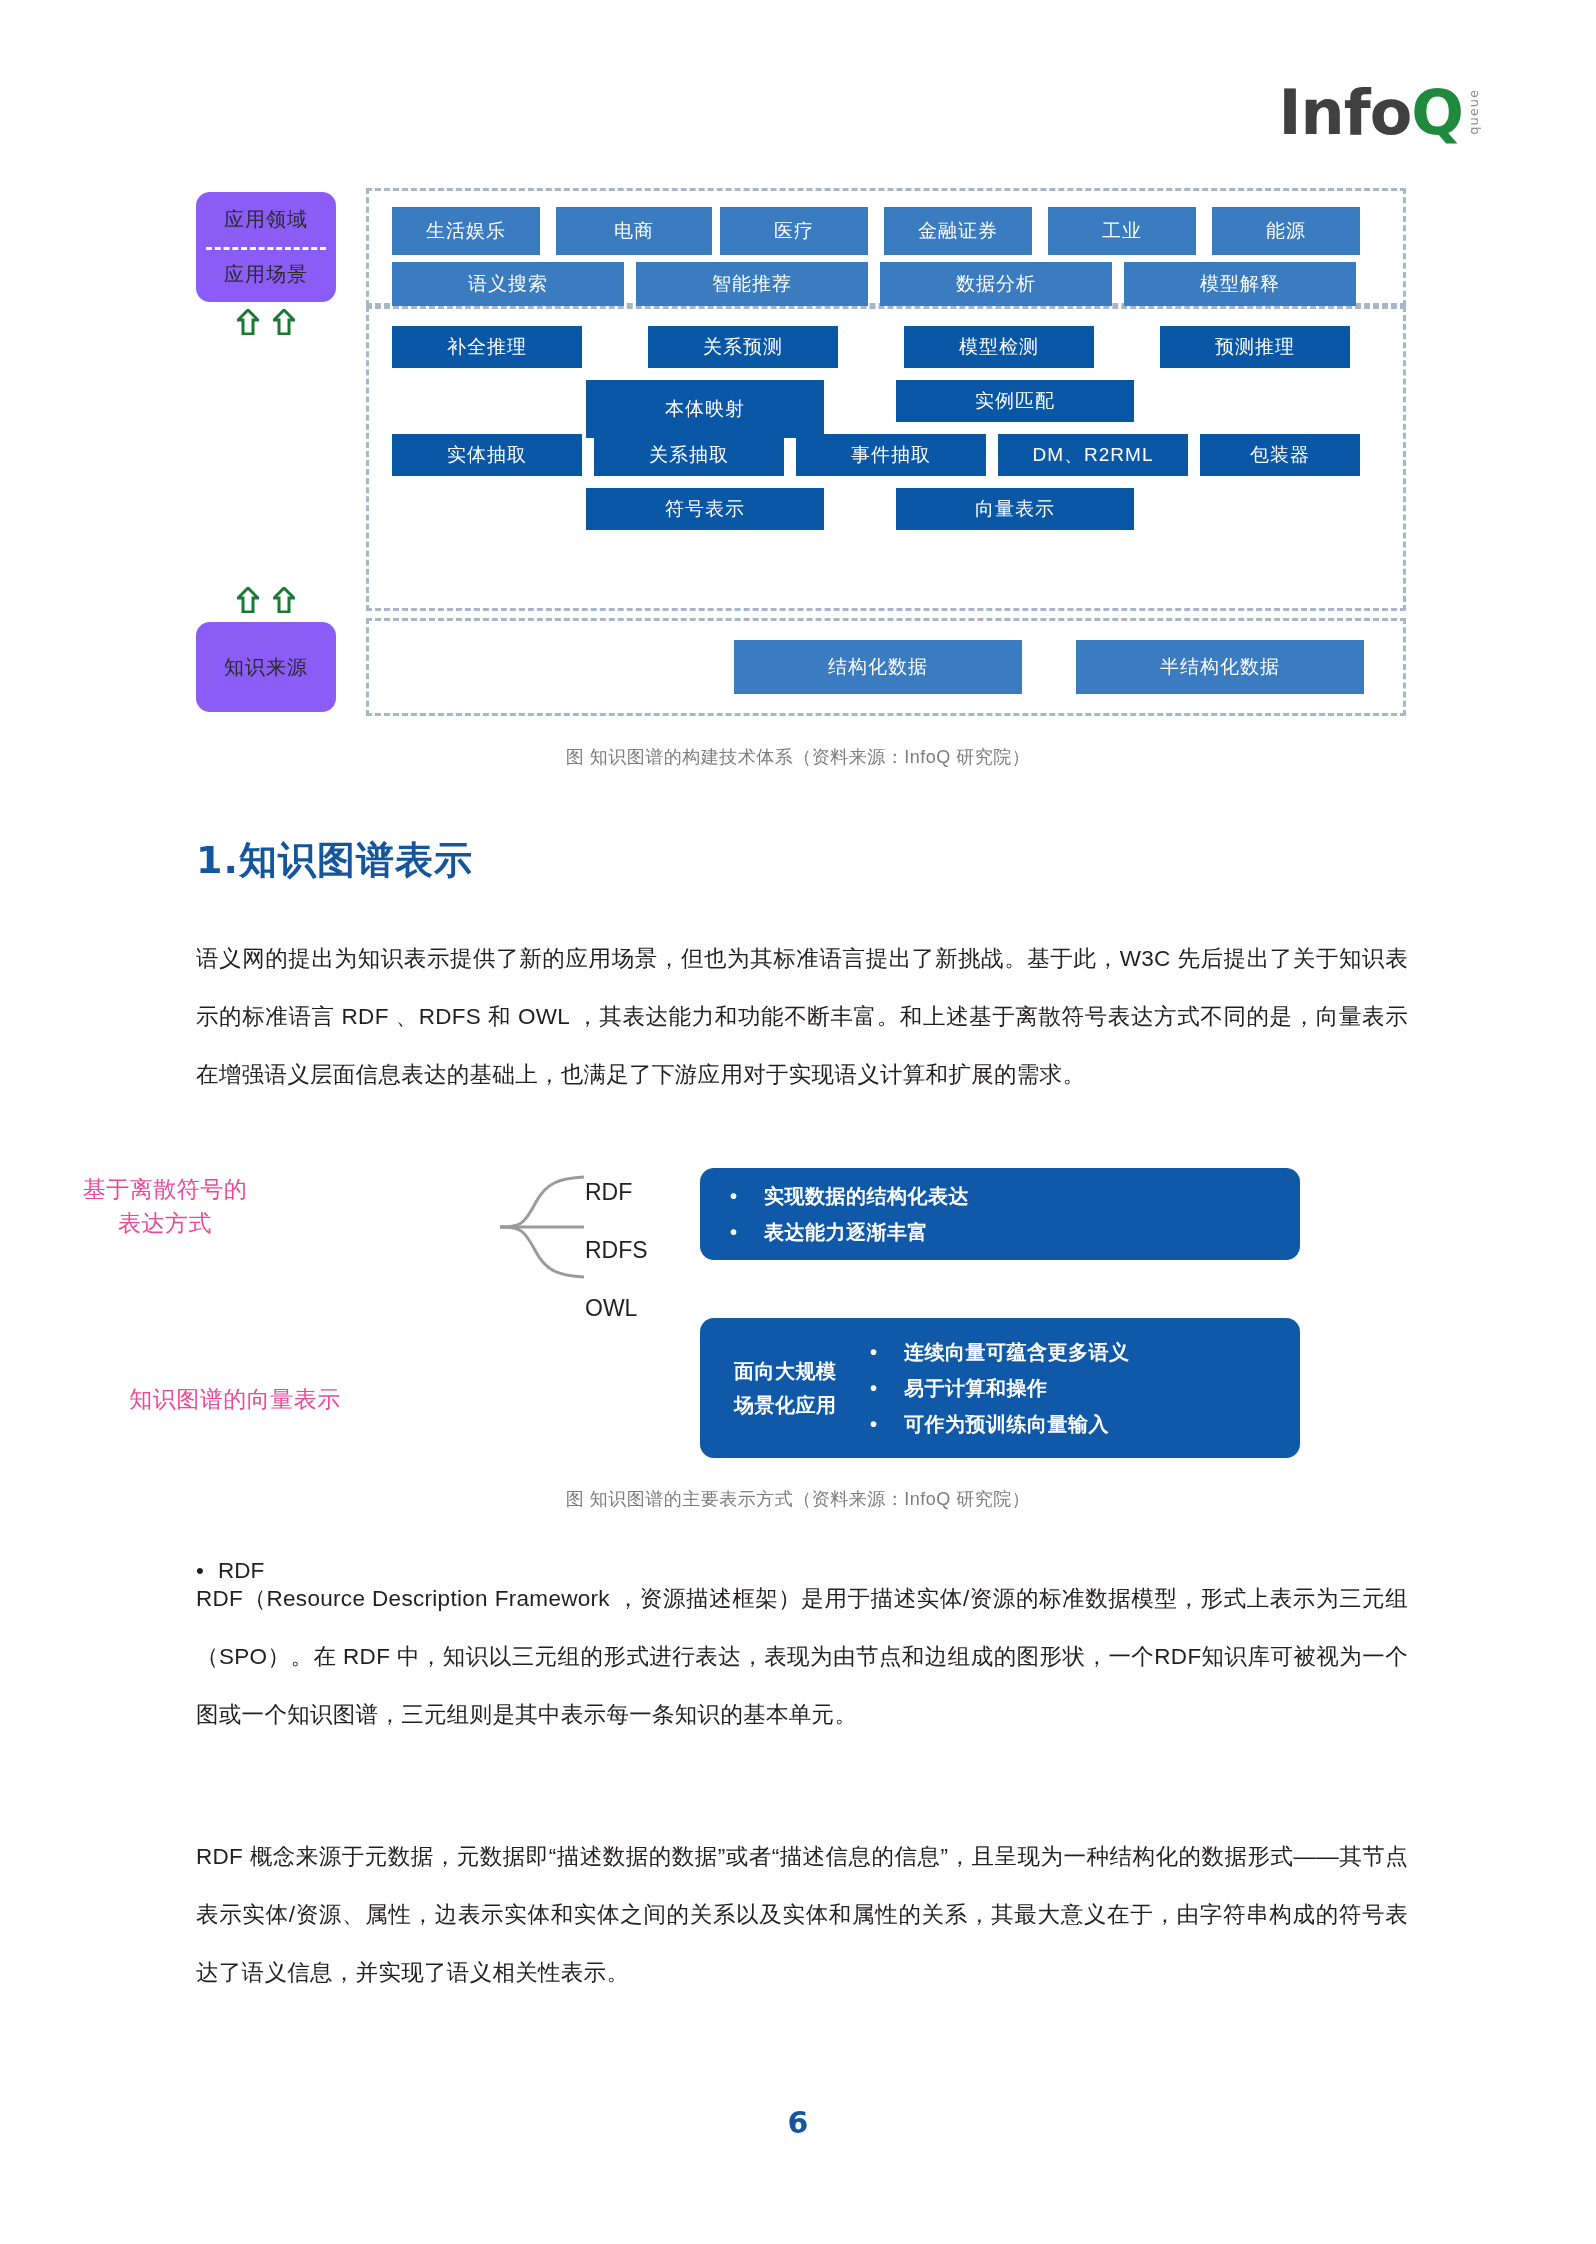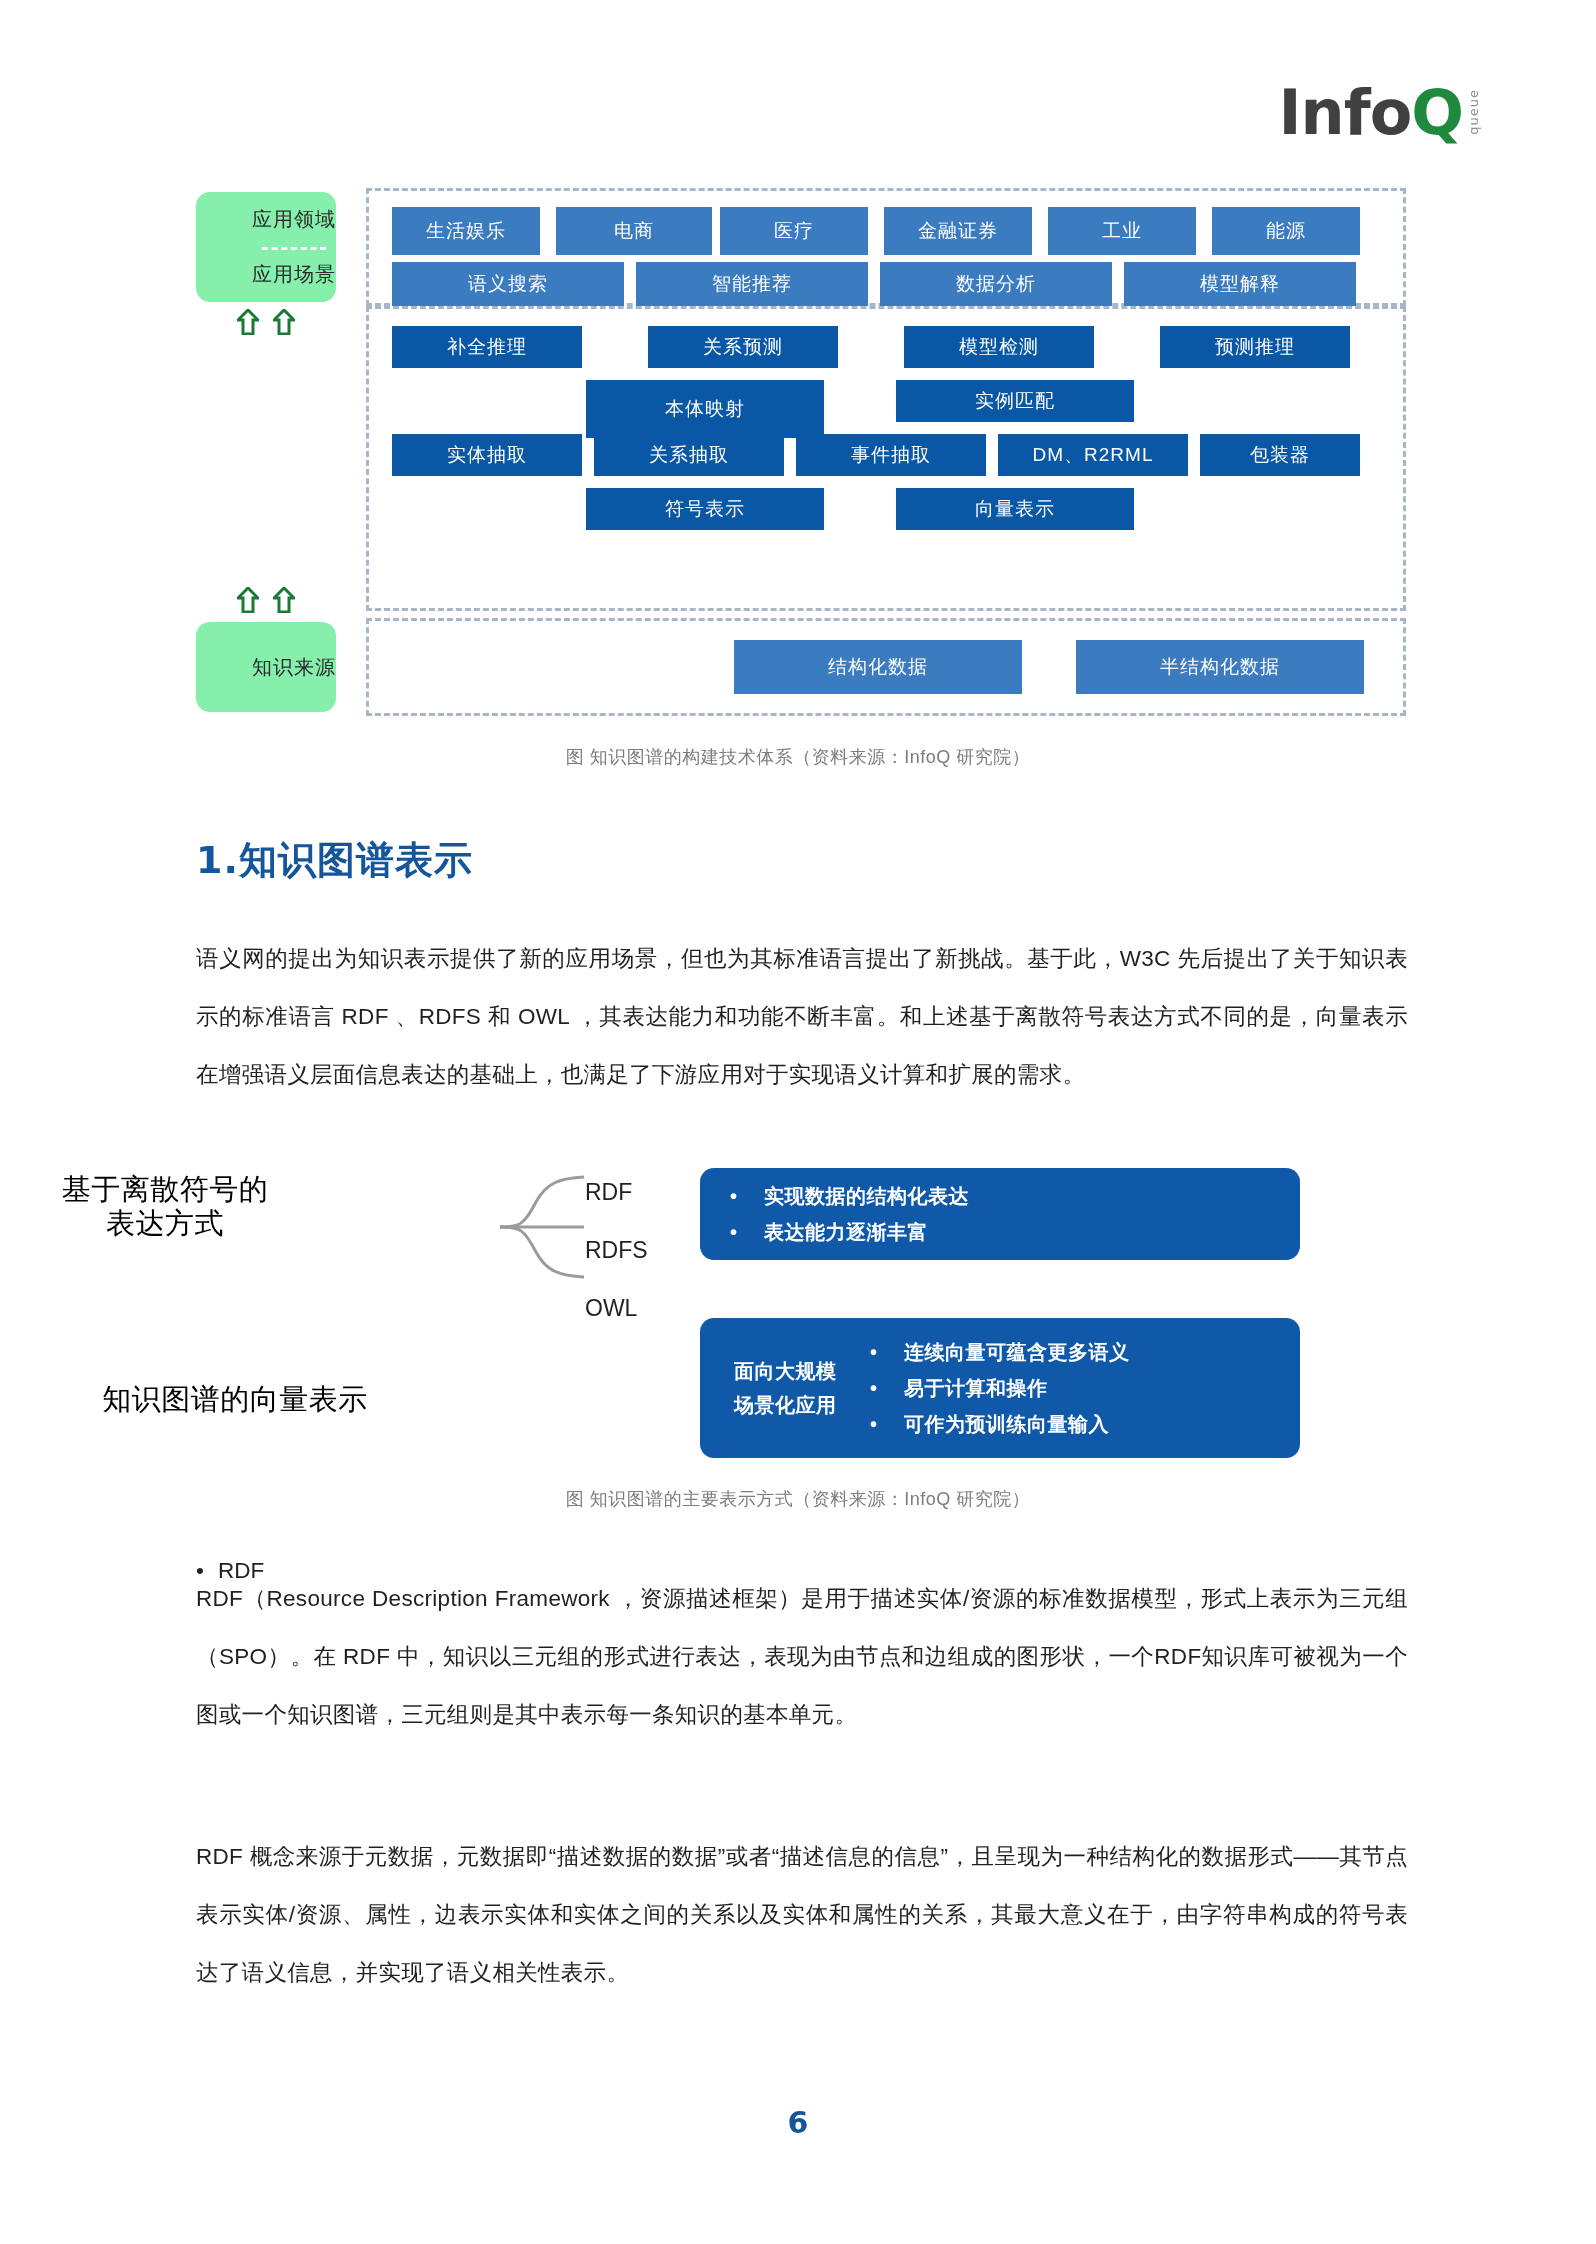--- a/index.html
+++ b/index.html
@@ -46,24 +46,24 @@
     box-sizing:border-box;
   }
   .zone-app{left:170px;top:10px;width:1040px;height:118px;}
   .zone-mid{left:170px;top:128px;width:1040px;height:305px;}
   .zone-src{left:170px;top:440px;width:1040px;height:98px;}
 
   
   .green-stack{
     position:absolute;left:0;
     width:140px;
-    background:#86efac;
+    background:#8b5cf6;
     border-radius:14px;
     box-sizing:border-box;
-    display:flex;flex-direction:column;align-items:flex-end;
+    display:flex;flex-direction:column;
   }
   .green-stack .cell{
     flex:1;display:flex;align-items:center;justify-content:center;
     font-size:20px;color:#2a2a2a;letter-spacing:1px;
     position:relative;
   }
   .green-stack .cell + .cell:before{
     content:"";position:absolute;left:10px;right:10px;top:0;
     border-top:3px dashed #ffffff;
   }
@@ -117,21 +117,21 @@
   .p1{top:930px;}
   .p2{top:1570px;}
   .p3{top:1828px;}
 
   .bullet-line{
     position:absolute;left:196px;top:1558px;
     font-size:22.5px;color:#231f20;
   }
   .bullet-line .dot{display:inline-block;margin-right:14px;}
   .f2-label{
-    position:absolute;text-align:center;font-size:29px;color:#000000;
+    position:absolute;text-align:center;font-size:23px;color:#ec4899;
     line-height:34px;letter-spacing:.5px;
   }
   .f2-lbl-a{left:20px;top:1172px;width:290px;}
   .f2-lbl-b{left:20px;top:1382px;width:430px;}
   .f2-items{
     position:absolute;left:585px;top:1163px;
     font-size:23px;color:#231f20;line-height:58px;
   }
   .bracket{position:absolute;left:498px;top:1168px;}
   .rbox{

